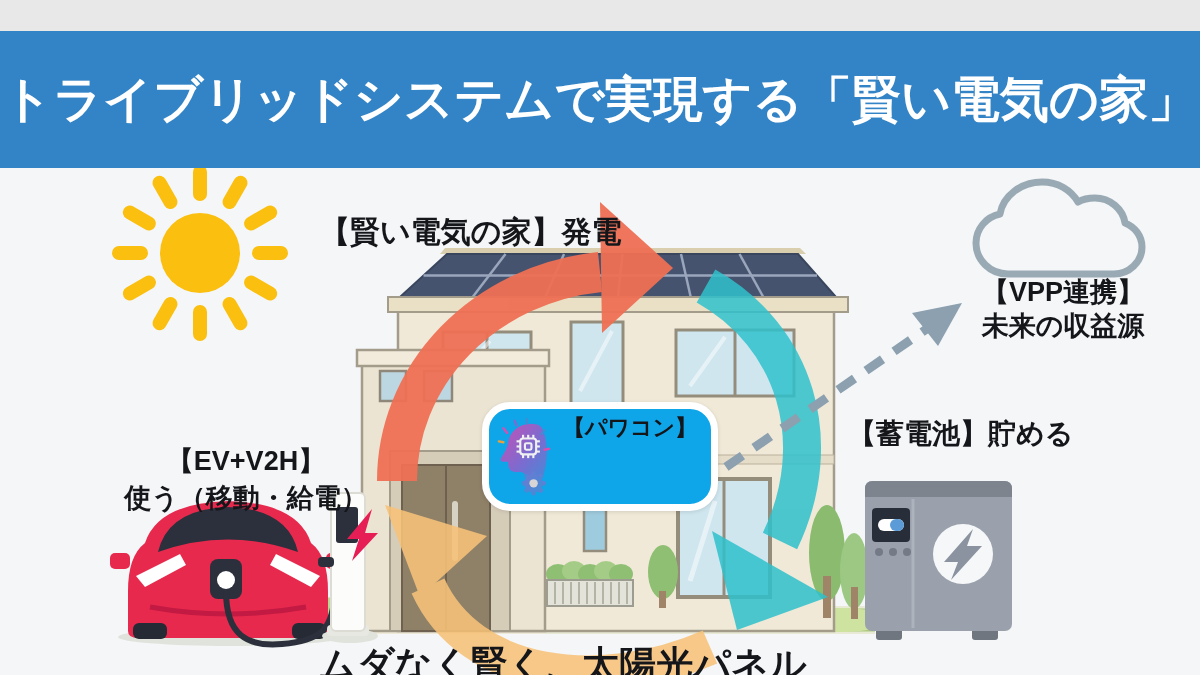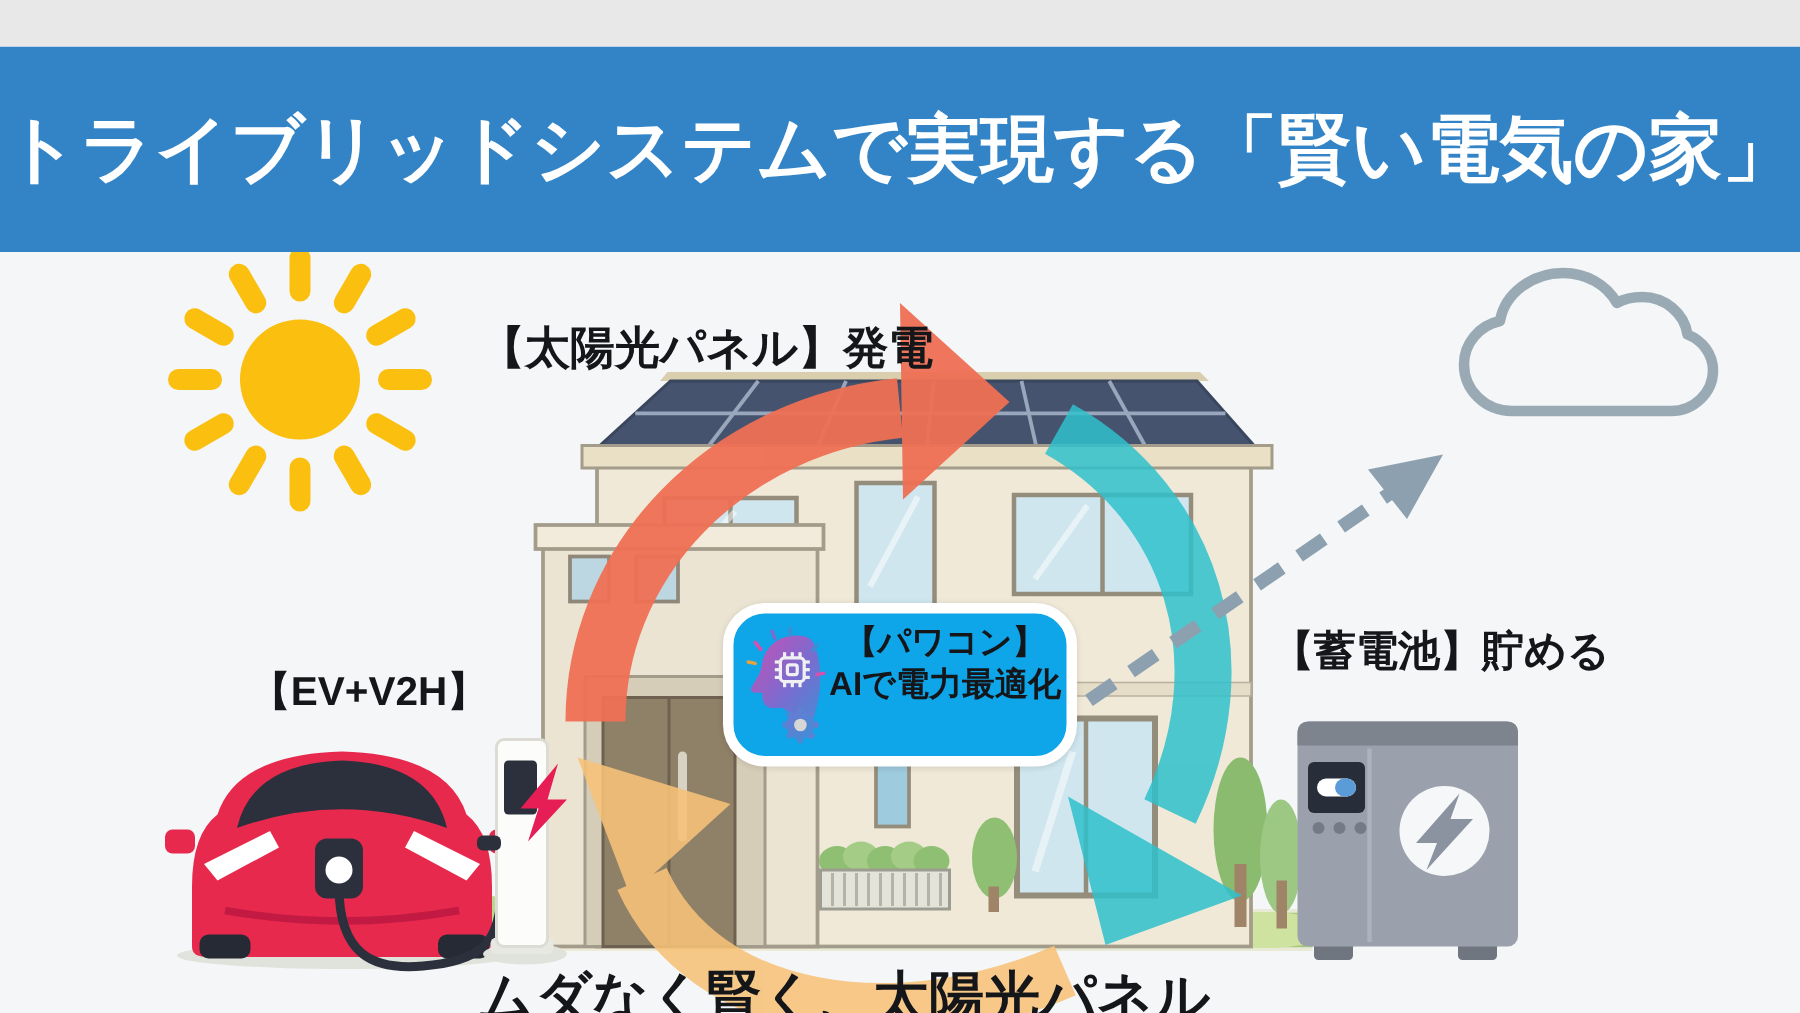--- a/index.html
+++ b/index.html
@@ -240,25 +240,30 @@
     <g>
       <line x1="726" y1="436" x2="928" y2="297" stroke="#8ca0af" stroke-width="9" stroke-dasharray="20 14"></line>
       <polygon points="962,272 912,282 938,315" fill="#8ca0af"></polygon>
     </g>
   </svg>
 
   <div class="header">
     <span class="title">トライブリッドシステムで実現する「賢い電気の家」</span>
   </div>
 
-  <div class="lbl lbl-solar">【太陽光パネル】発電</div>
-
+  <div class="lbl lbl-solar">【賢い電気の家】発電</div>
+
+  <div class="lbl lbl-vpp">
+    <div>【VPP連携】</div>
+    <div>未来の収益源</div>
+  </div>
 
   <div class="lbl lbl-ev">
     <div>【EV+V2H】</div>
+    <div>使う（移動・給電）</div>
   </div>
 
   <div class="lbl lbl-batt">【蓄電池】貯める</div>
 
   <div class="lbl lbl-tagline">ムダなく賢く、太陽光パネル</div>
 
   <div class="power-box">
     <svg class="ai-icon" width="56" height="92" viewBox="0 0 60 92" aria-hidden="true">
       <path d="M44 8 C28 4 15 14 13 27 C12 34 9 38 6 43 C4 46 5 48 9 48 L13 48 C13 55 15 59 21 59
                C25 59 28.5 58 30.5 61 C32.5 64 32.5 69 31.5 75 L46 75 C52 63 56 45 54 29 C52 16 50 9.5 44 8 Z" fill="url(#aih2)"></path>
@@ -303,17 +308,16 @@
         <line x1="8" y1="12" x2="12" y2="17" stroke="#d94fb0"></line>
         <line x1="20" y1="4" x2="22" y2="9" stroke="#7a6cd0"></line>
         <line x1="33" y1="2" x2="33" y2="7" stroke="#3e8ed6"></line>
         <line x1="3" y1="26" x2="8" y2="27" stroke="#e8a13c"></line>
         <line x1="52" y1="14" x2="49" y2="18" stroke="#3e8ed6"></line>
         <line x1="57" y1="34" x2="52" y2="35" stroke="#d94fb0"></line>
       </g>
     </svg>
     <div class="pwr-text">
       <div>【パワコン】</div>
-      <div>AIで電力最適化</div>
     </div>
   </div>
 
 </div>
 
 </body></html>

